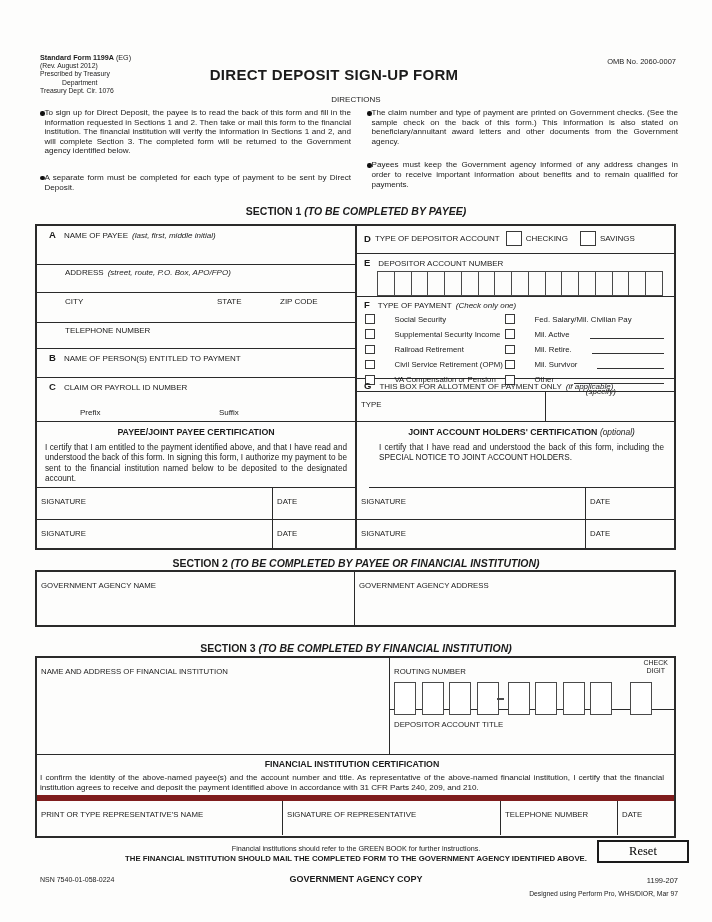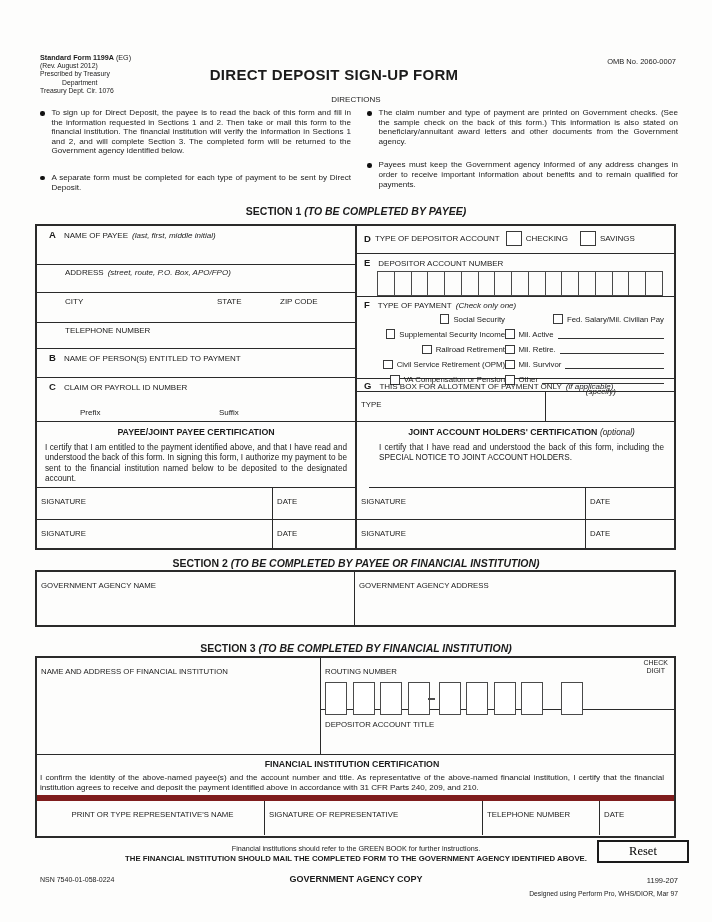--- a/index.html
+++ b/index.html
@@ -15,21 +15,21 @@
   .hdr-left{left:40px;top:54px;font-size:6.8px;line-height:8.2px;}
   .hdr-left .fid{font-size:7.2px;}
   .hdr-left .ctr{padding-left:22px;}
   .omb{right:36px;top:57px;font-size:7.5px;}
   .title{left:0;top:66px;width:668px;text-align:center;font-size:15px;font-weight:bold;letter-spacing:.3px;}
   .dirhead{left:0;top:95px;width:712px;text-align:center;font-size:8px;}
 
   
   .dirs{left:40px;top:108px;width:638px;display:flex;gap:16px;}
   .dircol{width:311px;}
-  .bi{display:flex;gap:7px;}
+  .bi{display:flex;}
   .bi.mt1{margin-top:17px;}
   .bi.mt2{margin-top:14px;}
   .dot{flex:0 0 4.5px;width:4.5px;height:4.5px;border-radius:50%;background:#111;margin-top:3px;}
   .bi p{font-size:8.1px;line-height:9.6px;text-align:justify;}
 
   
   .sechead{width:712px;left:0;text-align:center;font-size:10.5px;font-weight:bold;}
   .sechead .i{font-weight:bold;}
   .s1h{top:205px;} .s2h{top:557px;} .s3h{top:642px;}
 
@@ -81,52 +81,52 @@
   .drow .cbl{font-size:8px;margin-right:8px;}
 
   .egrid{margin:3px 0 0 20px;width:286px;height:25px;border:1px solid #4a4a4a;display:flex;box-sizing:border-box;}
   .egrid i{flex:1;border-right:1px solid #4a4a4a;}
   .egrid i:last-child{border-right:none;}
 
   .fcols{display:flex;padding:3px 0 0 8px;}
   .fcol{display:flex;flex-direction:column;gap:3.2px;}
   .fcolL{width:140px;}
   .fcolR{flex:1;padding-right:10px;}
-  .fitem{display:flex;align-items:center;gap:4px;font-size:7.8px;height:12px;justify-content:flex-end;}
+  .fitem{display:flex;align-items:center;gap:20px;font-size:7.8px;height:12px;}
   .uline{flex:1;border-bottom:1px solid #333;height:8px;}
   .specify{text-align:right;padding-right:48px;font-size:8px;font-style:italic;margin-top:-2px;}
 
   .grow-head{height:13px;border-bottom:1px solid #2a2a2a;box-sizing:border-box;}
   .grow-cells{display:flex;height:29px;}
   .gtype{width:189px;border-right:1px solid #2a2a2a;box-sizing:border-box;padding:1px 0 0 4px;}
   .gamount{flex:1;padding:1px 0 0 4px;}
 
   
   .s2cols{display:flex;height:100%;}
   .s2L{width:318px;border-right:1px solid #2a2a2a;padding:2px 0 0 4px;box-sizing:border-box;}
   .s2R{flex:1;padding:2px 0 0 4px;}
 
   
   .s3top{display:flex;height:96px;border-bottom:1px solid #2a2a2a;}
-  .s3fi{width:284px;border-right:1px solid #2a2a2a;box-sizing:border-box;padding:2px 0 0 4px;}
+  .s3fi{width:353px;border-right:1px solid #2a2a2a;box-sizing:border-box;padding:2px 0 0 4px;}
   .s3right{flex:1;display:flex;flex-direction:column;}
   .routing{position:relative;height:52px;border-bottom:1px solid #2a2a2a;box-sizing:border-box;padding:2px 0 0 4px;}
   .chkdigit{position:absolute;right:6px;top:1px;text-align:center;font-size:7px;line-height:8px;}
   .rboxes{display:flex;align-items:center;margin-top:4px;}
   .rbox{display:inline-block;width:22px;height:33px;border:1px solid #4a4a4a;background:#fff;margin-right:5.5px;box-sizing:border-box;}
   .rdash{width:7px;height:2px;background:#4a4a4a;margin:0 4px 0 -2px;}
   .rbox.chk{margin-left:12px;margin-right:2px;}
   .dat{padding:3px 0 0 4px;}
 
   .ficert{height:46px;border-bottom:6px solid #7f1d1d;box-sizing:border-box;padding:4px 10px 0 3px;}
   .ficert .certbody{margin-top:4px;font-size:8.1px;line-height:10.2px;}
   .reprow{display:flex;height:34px;}
   .repcell{box-sizing:border-box;border-right:1px solid #2a2a2a;padding:2px 0 0 4px;}
   .repcell:last-child{border-right:none;flex:1;}
-  .w1{width:228px;text-align:center;} .w2{width:218px;} .w3{width:117px;}
+  .w1{width:246px;} .w2{width:218px;} .w3{width:117px;}
 
   
   .greenbook{left:0;top:844px;width:712px;text-align:center;font-size:7.2px;}
   .mailnote{left:0;top:854px;width:712px;text-align:center;font-size:7.8px;font-weight:bold;}
   .resetbtn{left:597px;top:840px;width:92px;height:23px;background:#fdfdfc;border:2px solid #1a1a1a;
             font-family:"Liberation Serif",serif;font-size:12.5px;display:flex;align-items:center;justify-content:center;
             box-sizing:border-box;cursor:pointer;}
   .nsn{left:40px;top:876px;font-size:7px;}
   .agencycopy{left:0;top:874px;width:712px;text-align:center;font-size:9px;font-weight:bold;}
   .formnum{right:34px;top:876px;font-size:7.5px;}

